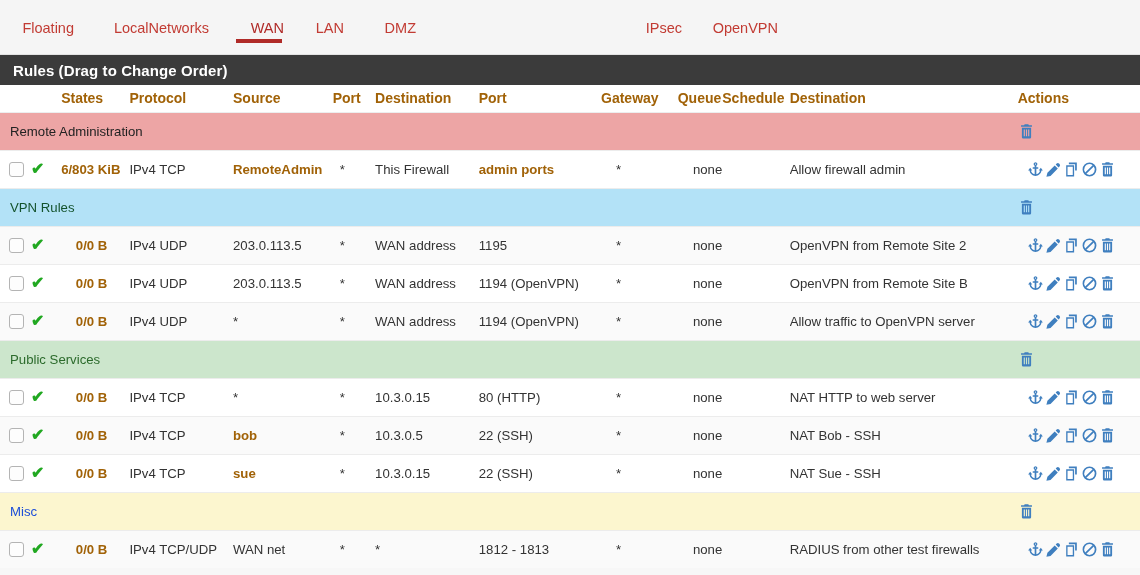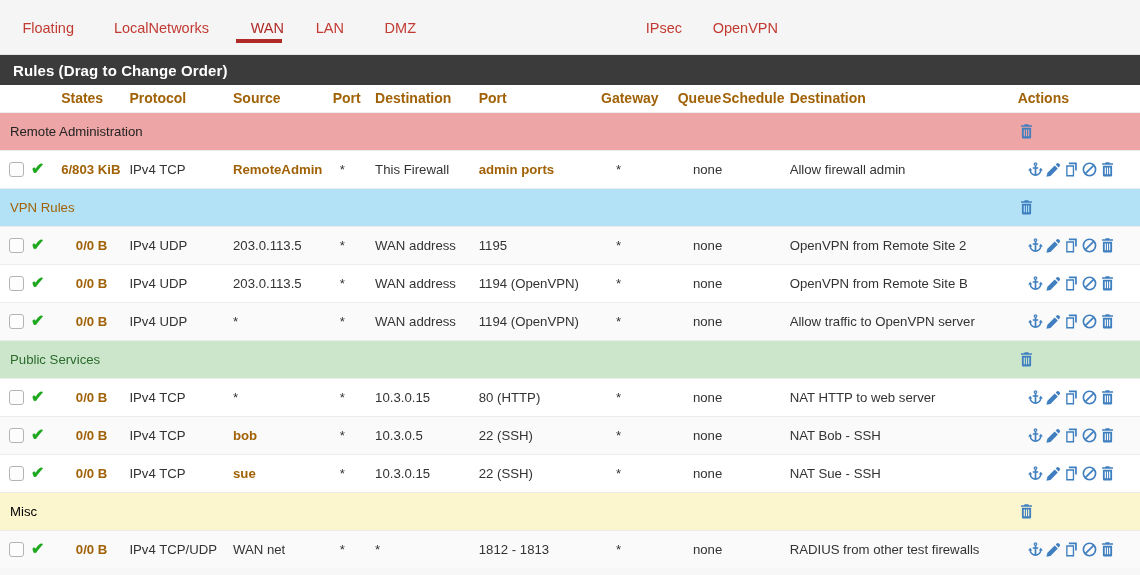--- a/index.html
+++ b/index.html
@@ -134,25 +134,25 @@
   
   tr.sect td {
     height: 30px;
     border-top: 1px solid rgba(0,0,0,0.04);
     font-size: 13.2px;
   }
   tr.sect .sect-label { padding-left: 10px; }
   .sect-red    td { background: #eda5a5; }
   .sect-red    .sect-label { color: #222; }
   .sect-blue   td { background: #b3e2f7; }
-  .sect-blue   .sect-label { color: #a16207; }
+  .sect-blue   .sect-label { color: #14532d; }
   .sect-green  td { background: #cce6cc; }
   .sect-green  .sect-label { color: #2c6b2c; }
   .sect-yellow td { background: #fcf6cf; }
-  .sect-yellow .sect-label { color: #000000; }
+  .sect-yellow .sect-label { color: #1d4ed8; }
 
   tr.alt td { background: #fafafa; }
 
   
   .actions {
     display: flex;
     align-items: center;
     gap: 1px;
     padding-left: 9px;
   }

